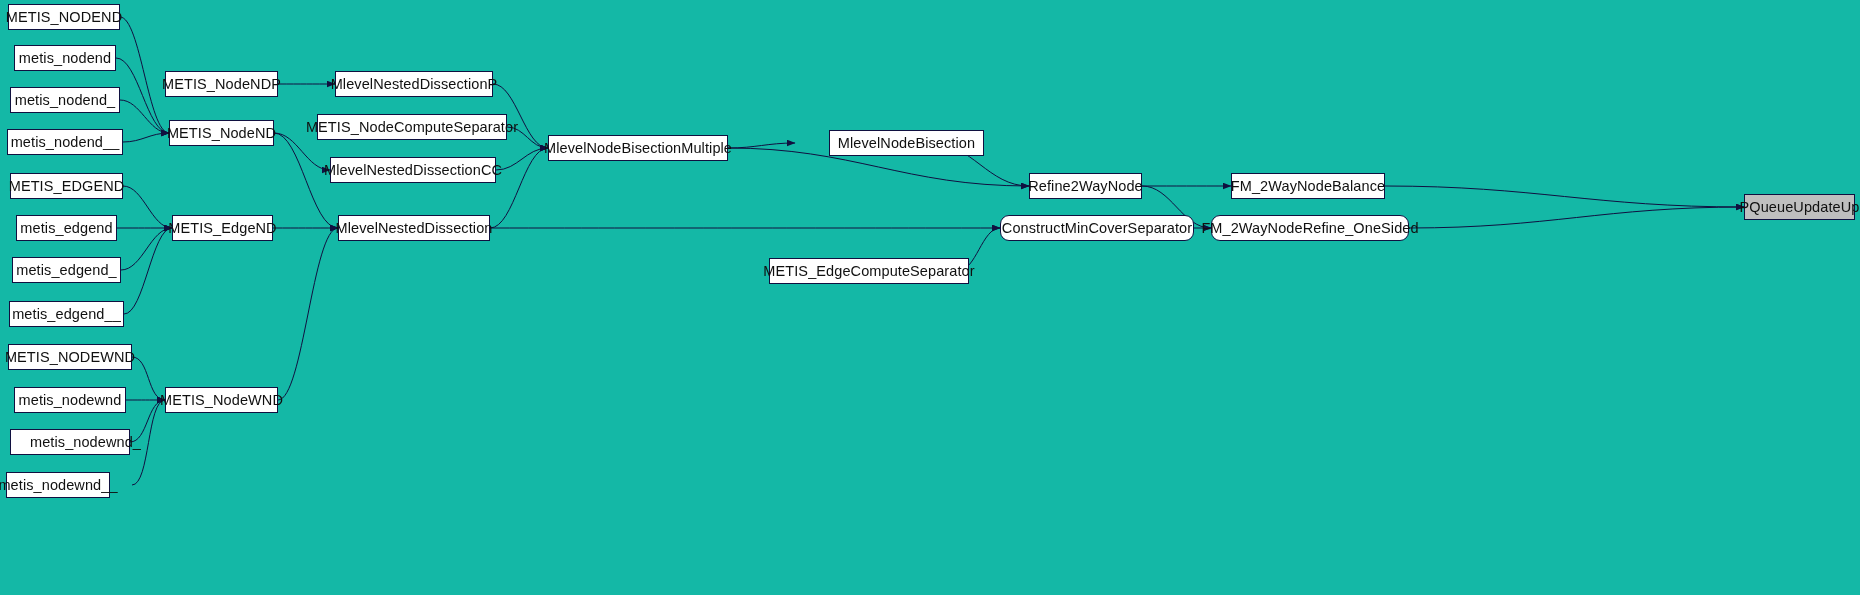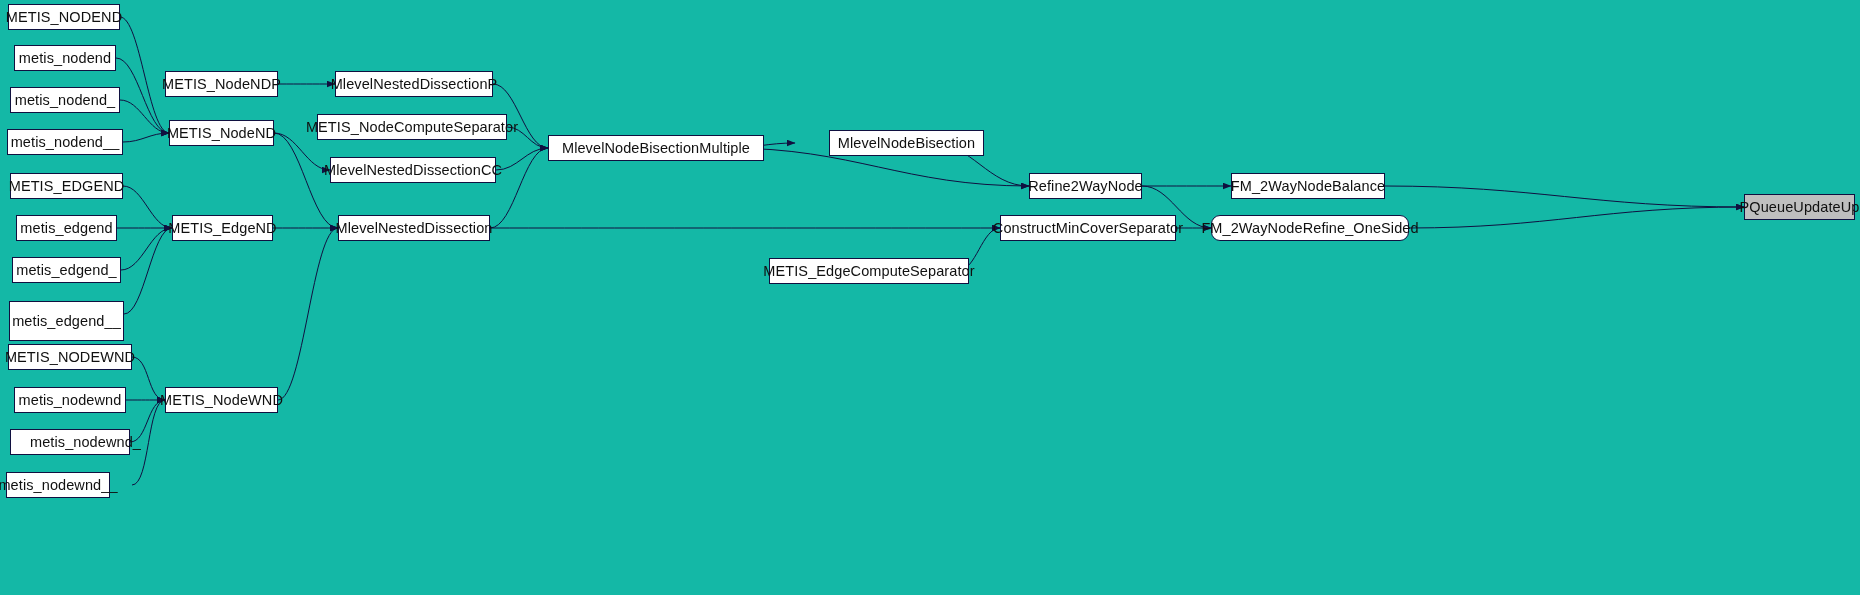--- a/index.html
+++ b/index.html
@@ -87,35 +87,35 @@
       </g>
   </svg>
   <div id="node-layer">
       <div class="node" style="left: 8px; top: 4px; width: 112px; height: 26px;">METIS_NODEND</div>
       <div class="node" style="left: 14px; top: 45px; width: 102px; height: 26px;">metis_nodend</div>
       <div class="node" style="left: 10px; top: 87px; width: 110px; height: 26px;">metis_nodend_</div>
       <div class="node" style="left: 7px; top: 129px; width: 116px; height: 26px;">metis_nodend__</div>
       <div class="node" style="left: 10px; top: 173px; width: 113px; height: 26px;">METIS_EDGEND</div>
       <div class="node" style="left: 16px; top: 215px; width: 101px; height: 26px;">metis_edgend</div>
       <div class="node" style="left: 12px; top: 257px; width: 109px; height: 26px;">metis_edgend_</div>
-      <div class="node" style="left: 9px; top: 301px; width: 115px; height: 40px;">metis_edgend__</div>
+      <div class="node" style="left: 9px; top: 301px; width: 115px; height: 26px;">metis_edgend__</div>
       <div class="node" style="left: 8px; top: 344px; width: 124px; height: 26px;">METIS_NODEWND</div>
       <div class="node" style="left: 14px; top: 387px; width: 112px; height: 26px;">metis_nodewnd</div>
       <div class="node" style="left: 10px; top: 429px; width: 120px; height: 26px; padding-left: 31px;">metis_nodewnd_</div>
       <div class="node" style="left: 6px; top: 472px; width: 104px; height: 26px;">metis_nodewnd__</div>
       <div class="node" style="left: 165px; top: 71px; width: 113px; height: 26px;">METIS_NodeNDP</div>
       <div class="node" style="left: 169px; top: 120px; width: 105px; height: 26px;">METIS_NodeND</div>
       <div class="node" style="left: 172px; top: 215px; width: 101px; height: 26px;">METIS_EdgeND</div>
       <div class="node" style="left: 165px; top: 387px; width: 113px; height: 26px;">METIS_NodeWND</div>
       <div class="node" style="left: 335px; top: 71px; width: 158px; height: 26px;">MlevelNestedDissectionP</div>
       <div class="node" style="left: 317px; top: 114px; width: 190px; height: 26px;">METIS_NodeComputeSeparator</div>
       <div class="node" style="left: 330px; top: 157px; width: 166px; height: 26px;">MlevelNestedDissectionCC</div>
       <div class="node" style="left: 338px; top: 215px; width: 152px; height: 26px;">MlevelNestedDissection</div>
-      <div class="node" style="left: 548px; top: 135px; width: 216px; height: 26px;">MlevelNodeBisectionMultiple</div>
+      <div class="node" style="left: 548px; top: 135px; width: 180px; height: 26px;">MlevelNodeBisectionMultiple</div>
       <div class="node" style="left: 769px; top: 258px; width: 200px; height: 26px;">METIS_EdgeComputeSeparator</div>
       <div class="node" style="left: 829px; top: 130px; width: 155px; height: 26px;">MlevelNodeBisection</div>
       <div class="node" style="left: 1029px; top: 173px; width: 113px; height: 26px;">Refine2WayNode</div>
-      <div class="node" style="left: 1000px; top: 215px; width: 176px; height: 26px;">ConstructMinCoverSeparator</div>
+      <div class="node" style="left: 1000px; top: 215px; width: 194px; height: 26px; border-radius: 9px;">ConstructMinCoverSeparator</div>
       <div class="node" style="left: 1231px; top: 173px; width: 154px; height: 26px;">FM_2WayNodeBalance</div>
       <div class="node" style="left: 1211px; top: 215px; width: 198px; height: 26px; border-radius: 9px;">FM_2WayNodeRefine_OneSided</div>
       <div class="node current" style="left: 1744px; top: 194px; width: 111px; height: 26px;">PQueueUpdateUp</div>
     </div>
 </div>
 
 </body></html>

